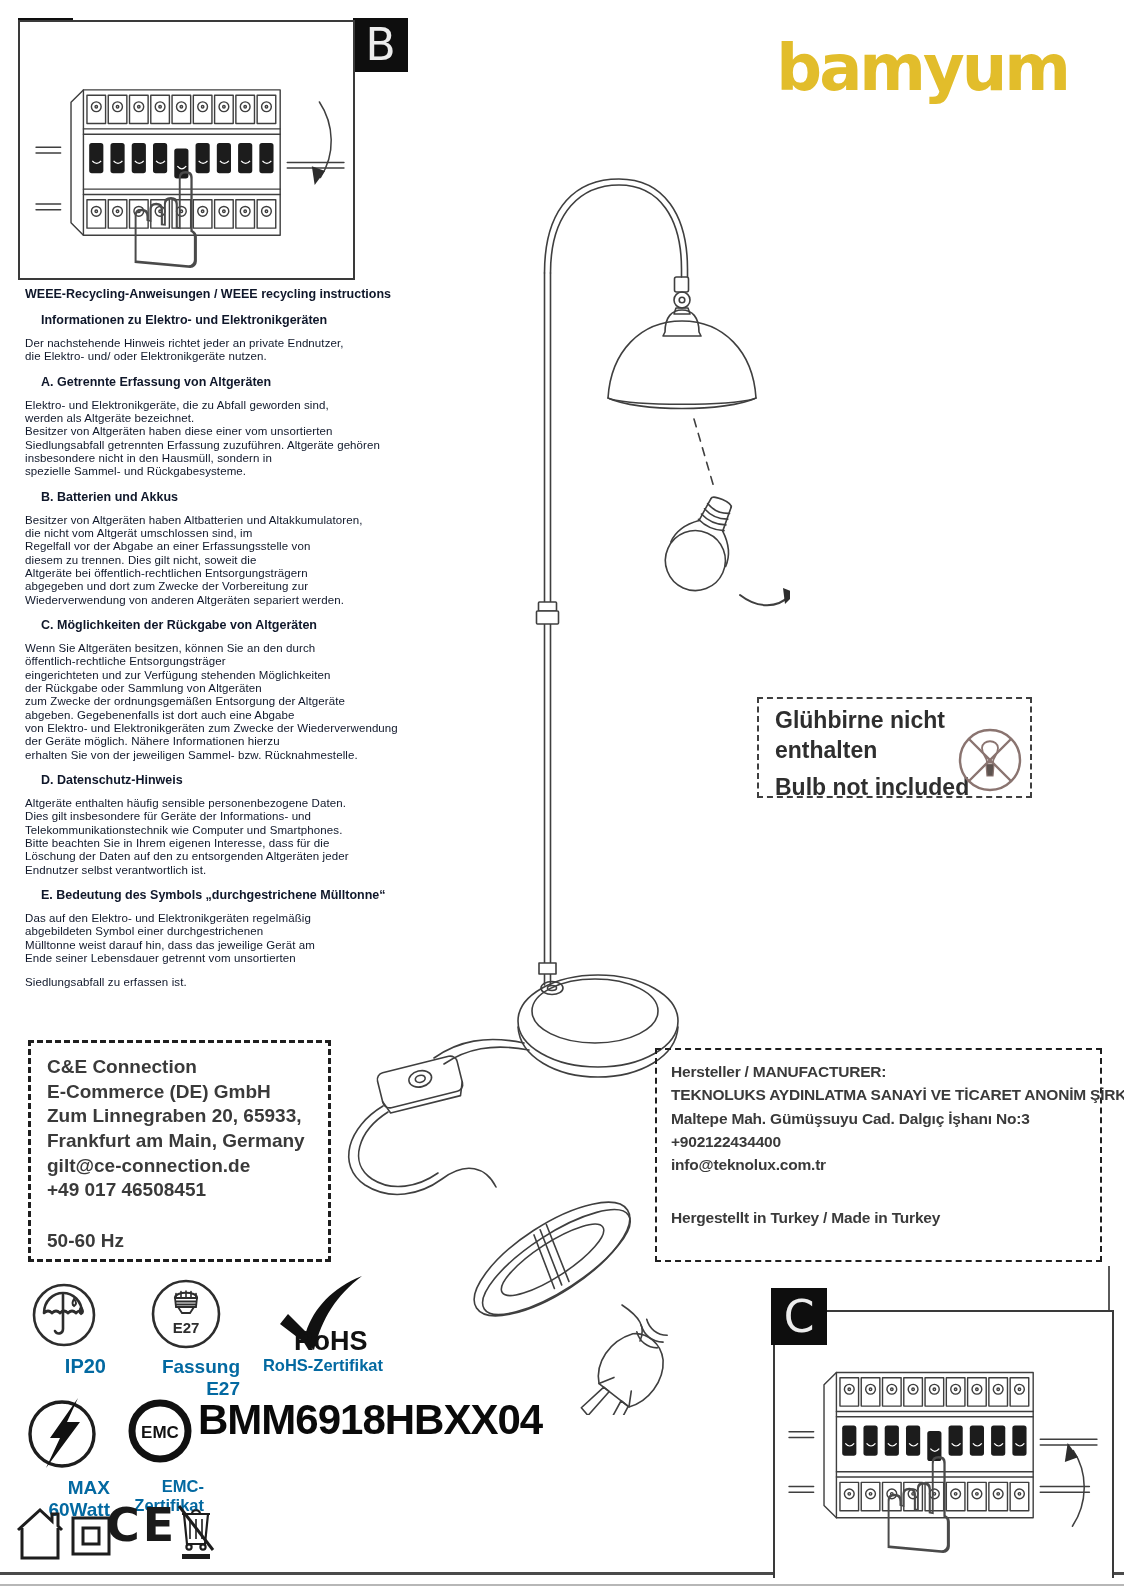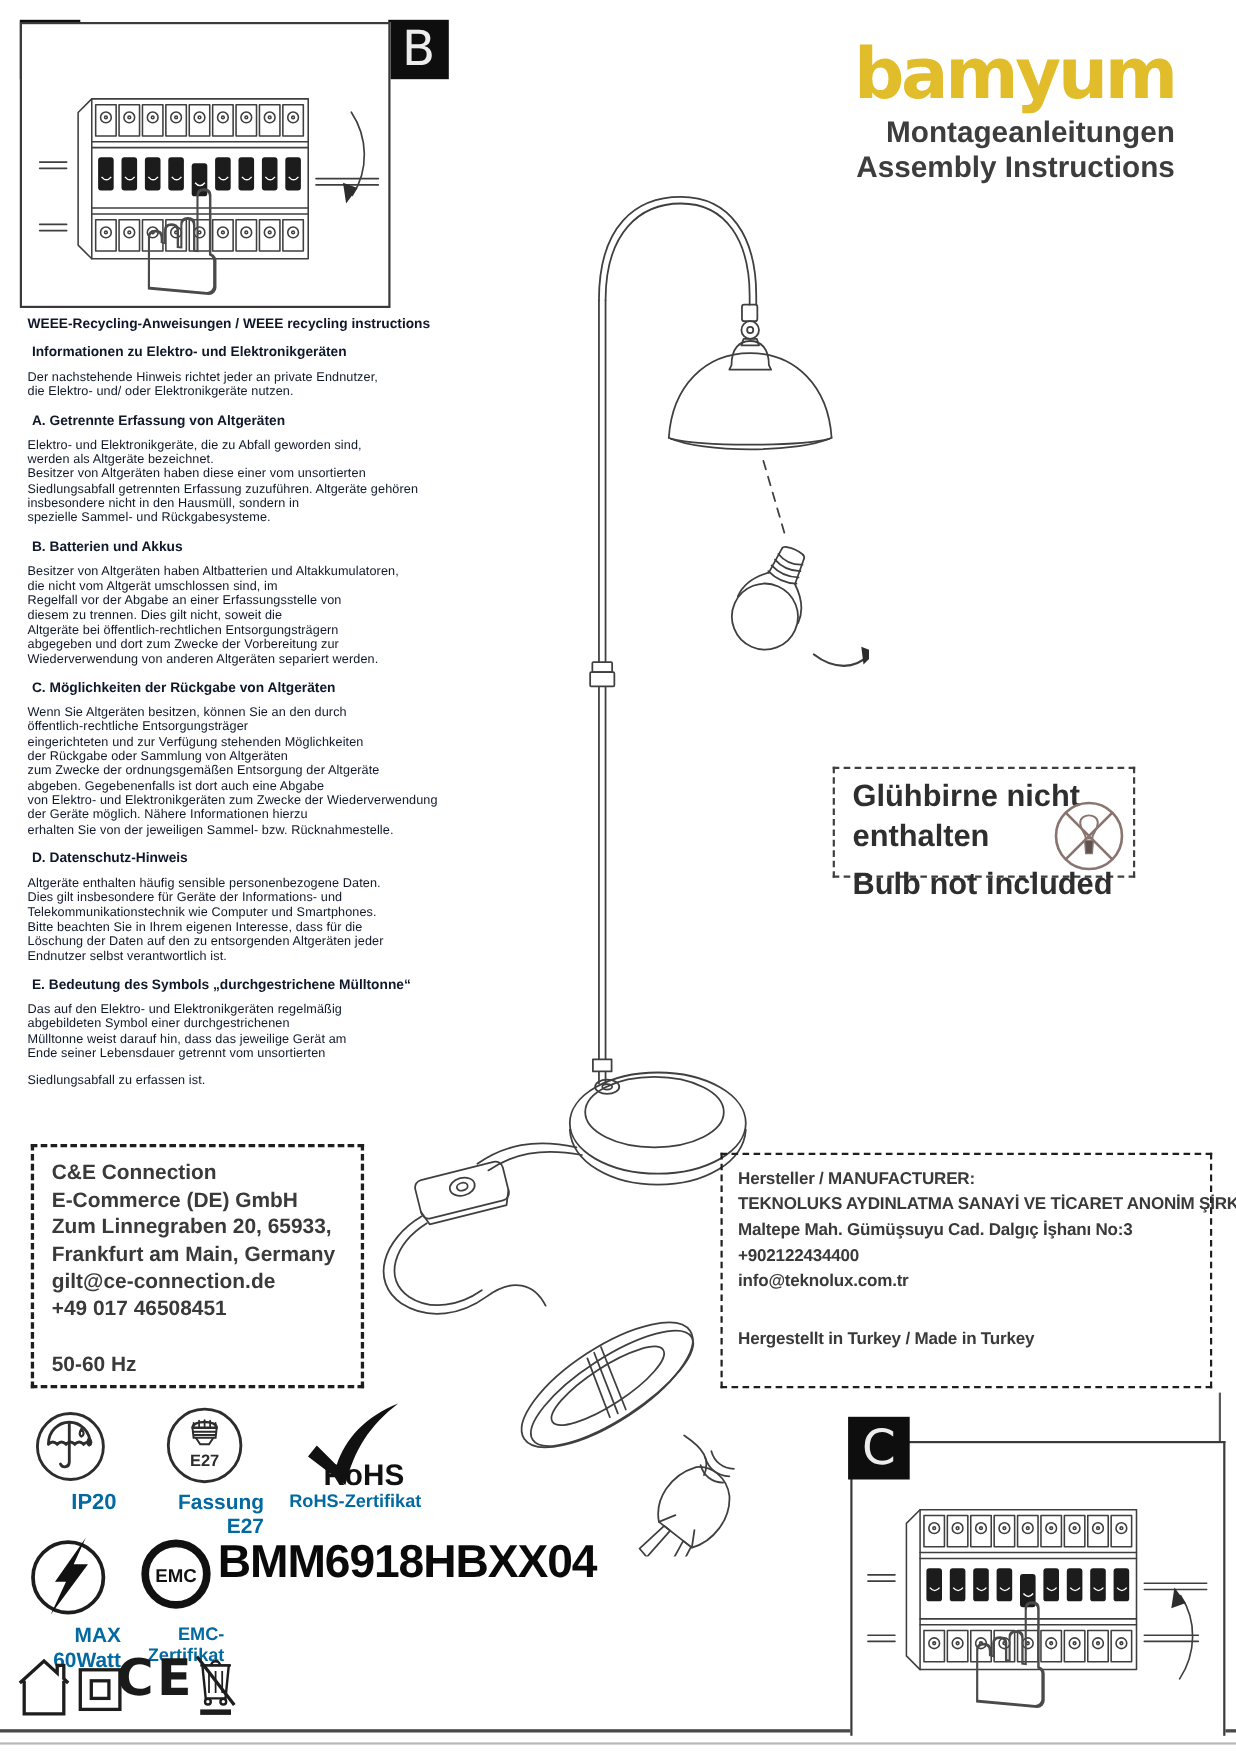--- a/index.html
+++ b/index.html
@@ -24,28 +24,28 @@
 
   
   .logo-block{position:absolute;right:56px;top:38px;text-align:right}
   .logo{font-family:"DejaVu Sans",sans-serif;font-weight:bold;font-size:64px;
     letter-spacing:-3px;line-height:.95}
   .taglines{font-size:27px;font-weight:bold;color:#3d3d3d;line-height:1.18;margin-top:6px}
 
   
   .weee{position:absolute;left:25px;top:287px;width:432px;color:#0f172a}
   .w-title{font-size:12.5px;font-weight:bold;margin:0 0 12px}
-  .w-head{font-size:12.5px;font-weight:bold;margin:11px 4px 10px}
+  .w-head{font-size:12.5px;font-weight:bold;margin:11px 16px 10px}
   .w-body{font-size:11.5px;line-height:1.16;margin:0;white-space:pre-line;letter-spacing:.1px}
   .w-closing{margin-top:11px}
 
   
   .bulb-box{position:absolute;left:757px;top:697px;width:271px;height:97px;
     border:2px dashed #3f3f3f}
-  .bulb-line{margin:7px 0 0 16px;font-size:28px;font-weight:bold;color:#2e2e2e;line-height:1.3}
+  .bulb-line{margin:7px 0 0 16px;font-size:23px;font-weight:bold;color:#2e2e2e;line-height:1.3}
   .bulb-icon{position:absolute;right:6px;bottom:2px}
 
   
   .rsp-box{position:absolute;left:28px;top:1040px;width:303px;height:222px;
     border:3px dashed #1f1f1f;box-sizing:border-box;padding:12px 4px 0 16px}
   .rsp-line{font-size:19px;font-weight:bold;color:#3a3a3a;line-height:1.3}
   .rsp-freq{margin-top:26px}
   .mfr-box{position:absolute;left:655px;top:1048px;width:447px;height:214px;
     border:2px dashed #1f1f1f;box-sizing:border-box;padding:10px 6px 0 14px}
   .mfr-line{font-size:15.5px;font-weight:bold;color:#3a3a3a;line-height:1.5;
@@ -142,24 +142,20 @@
     <text x="96" y="212" font-size="142" fill="#4a4a4a" font-family="DejaVu Sans">☝</text>
     <g>
       <path class="line-art" stroke-width="2.4" d="M302,36 C318,60 319,92 303,116"></path>
       <polygon points="294,104 308,109 297,124" fill="#2d2d2d"></polygon>
     </g>
   </svg>
 </div>
 
 <div class="logo-block">
   <div class="logo" id="brand-logo" style="color: rgb(226, 189, 43);">bamyum</div>
-  <div class="taglines">
-    <div>Montageanleitungen</div>
-    <div>Assembly Instructions</div>
-  </div>
 </div>
 
 <div class="weee">
   <p class="w-title">WEEE-Recycling-Anweisungen / WEEE recycling instructions</p>
   <p class="w-head">Informationen zu Elektro- und Elektronikgeräten</p>
   <p class="w-body">Der nachstehende Hinweis richtet jeder an private Endnutzer,
  die Elektro- und/ oder Elektronikgeräte nutzen.</p>
   <p class="w-head">A. Getrennte Erfassung von Altgeräten</p>
   <p class="w-body">Elektro- und Elektronikgeräte, die zu Abfall geworden sind,
  werden als Altgeräte bezeichnet.

